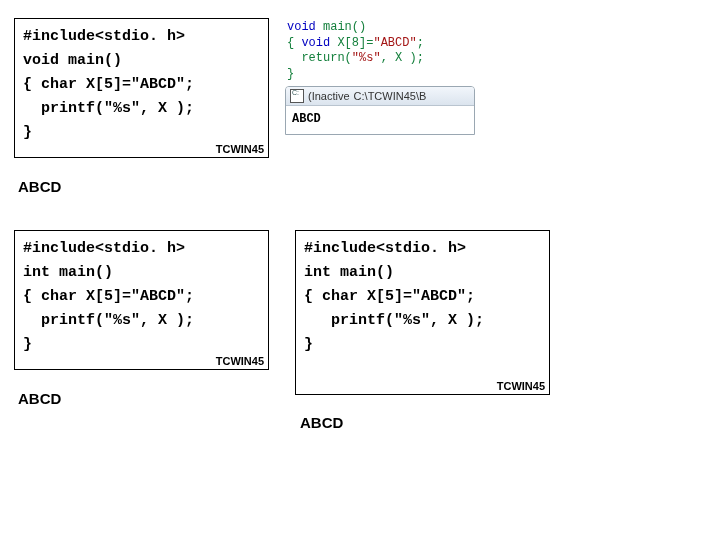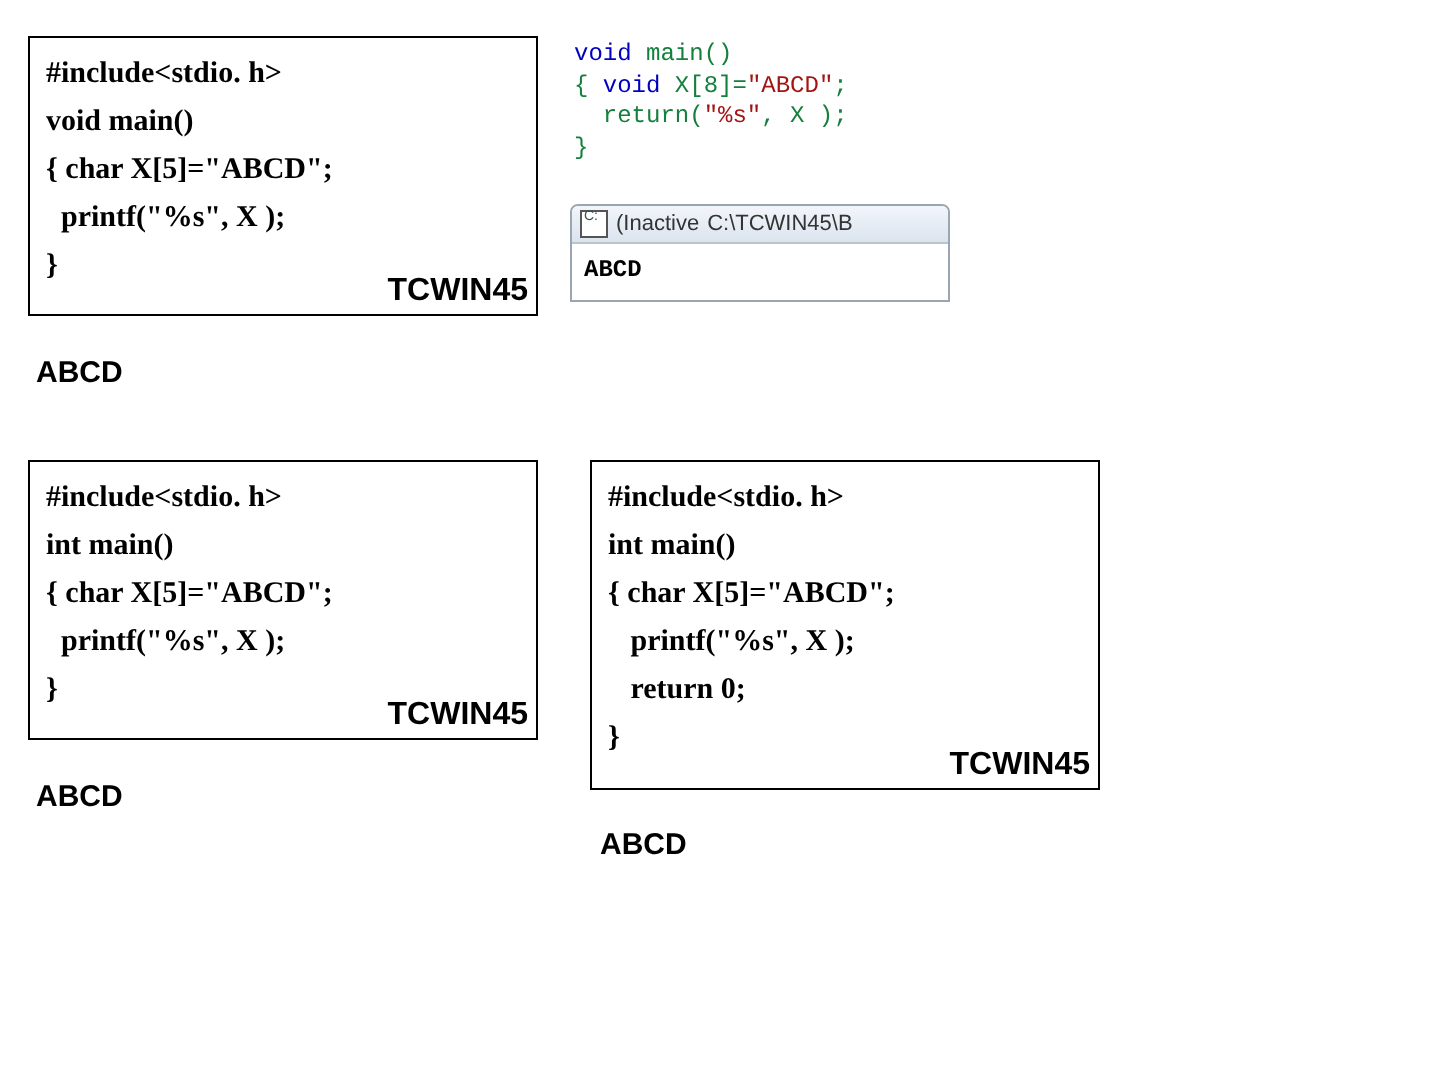--- a/index.html
+++ b/index.html
@@ -16,27 +16,27 @@
     border: 1px solid #000;
     background: #fff;
     padding: 6px 8px;
     box-sizing: border-box;
   }
   .codeline {
     font-weight: bold;
     font-size: 15px;
     line-height: 1.6;
     white-space: pre;
-    font-family: Liberation Serif, serif;
+    font-family: Liberation Mono, monospace;
   }
   .tag {
     position: absolute;
     right: 4px;
     bottom: 2px;
-    font-size: 16px;
+    font-size: 11px;
     font-weight: bold;
     font-family: Arial, Helvetica, sans-serif;
   }
   .output {
     position: absolute;
     font-weight: bold;
     font-size: 15px;
     font-family: Arial, Helvetica, sans-serif;
   }
   
@@ -52,21 +52,21 @@
   .ide .pp { color: #008000; }
   .ide .kw { color: #0000c0; text-align: right; }
   .ide .str { color: #a31515; }
   .ide .plain { color: #15803d; text-align: center; }
   .ide-line { white-space: pre; line-height: 1.3; }
   .editor {
     border: none;
     padding: 2px 0 4px 2px;
   }
   .win {
-    margin-top: 16px;
+    margin-top: 0px;
     border: 1px solid #9aa7b2;
     border-radius: 4px 4px 0 0;
     overflow: hidden;
     background: #fff;
   }
   .titlebar {
     display: flex;
     align-items: center;
     gap: 4px;
     padding: 2px 4px;
@@ -124,21 +124,20 @@
   <div class="codeline">}</div>
   <div class="tag">TCWIN45</div>
 </div>
 <div class="output" style="left:18px; top:390px;">ABCD</div>
 
 <div class="codebox" style="left:295px; top:230px; width:255px; height:165px;">
   <div class="codeline">#include&lt;stdio. h&gt;</div>
   <div class="codeline">int main()</div>
   <div class="codeline">{ char X[5]="ABCD";</div>
   <div class="codeline">   printf("%s", X );</div>
-  <div class="codeline">   return 0;</div>
   <div class="codeline">}</div>
   <div class="tag">TCWIN45</div>
 </div>
 <div class="output" style="left:300px; top:414px;">ABCD</div>
 
 <div class="ide">
   <div class="editor">
     <div class="ide-line"><span class="kw">void</span><span class="plain"> main()</span></div>
     <div class="ide-line"><span class="plain">{ </span><span class="kw">void</span><span class="plain"> X[8]=</span><span class="str">"ABCD"</span><span class="plain">;</span></div>
     <div class="ide-line"><span class="plain">  return(</span><span class="str">"%s"</span><span class="plain">, X );</span></div>

